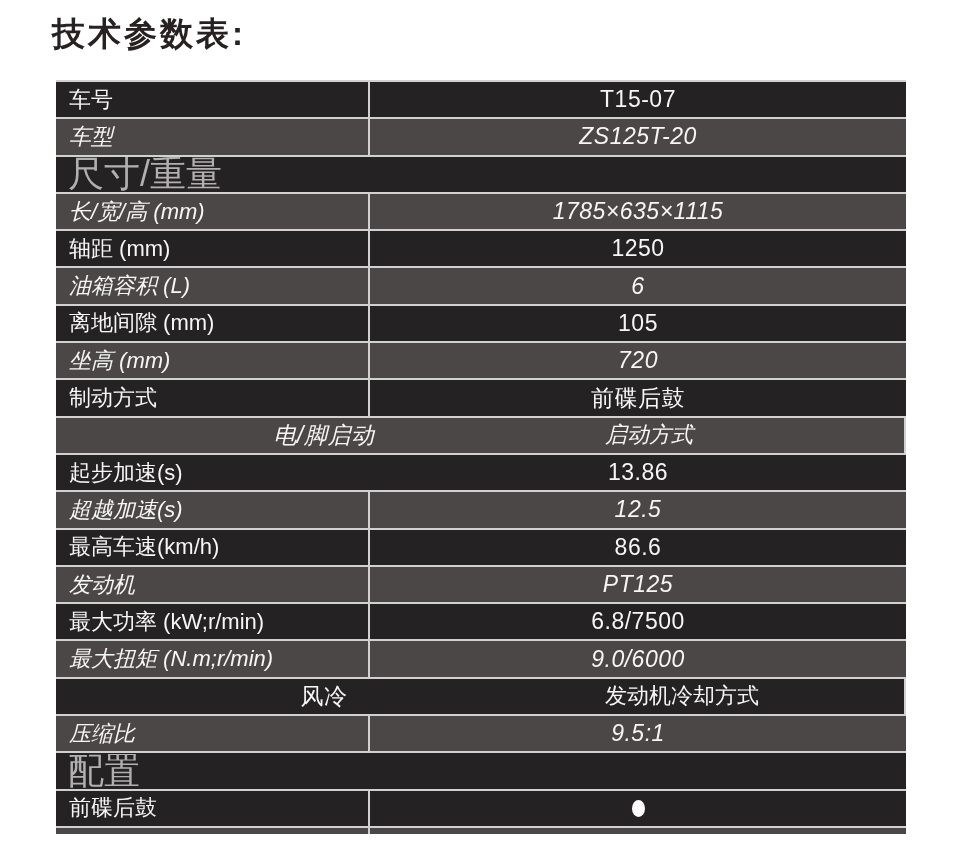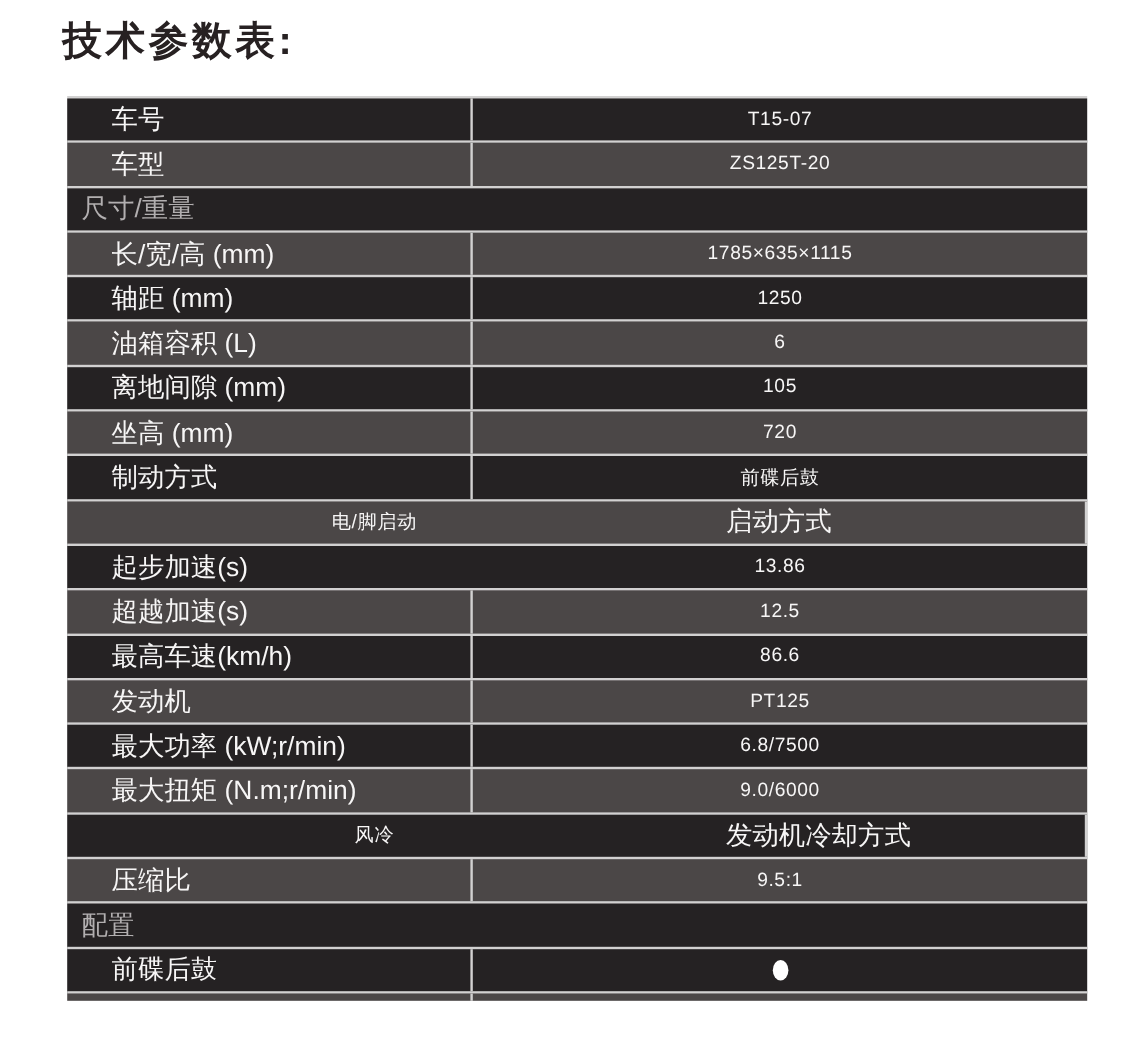--- a/index.html
+++ b/index.html
@@ -18,40 +18,39 @@
   .spec-table{
     position:absolute;left:56px;top:80px;width:850px;
     border-top:2px solid var(--separator,#cfcfcf);
   }
   .row{
     display:flex;align-items:stretch;
     height:37.3px;box-sizing:border-box;
     border-bottom:2px solid var(--separator,#cfcfcf);
   }
   .row.dark{background:var(--row-dark,#252223);}
-  .row.gray{background:var(--row-gray,#4b4747);}
+  .row.gray{background:var(--row-gray,#4b4747);font-style:italic;}
   .cell{
     display:flex;align-items:center;box-sizing:border-box;
     color:var(--cell-text,#f7f6f6);
     white-space:nowrap;overflow:hidden;
   }
   .cell.label{
     width:314px;flex:0 0 314px;
     padding-left:13px;font-size:22px;
     border-right:2px solid var(--separator,#cfcfcf);
-    margin-left:24px;
   }
   .cell.label.nodiv{border-right-color:transparent;}
   .cell.value{
     flex:1 1 auto;justify-content:center;
-    font-size:16px;letter-spacing:0.5px;
+    font-size:23px;letter-spacing:0.5px;
   }
   .row.section .cell.section-label{
     width:100%;flex:1 1 auto;border-right:none;
-    padding-left:12px;font-size:22px;line-height:1;
+    padding-left:12px;font-size:36px;line-height:1;
     color:var(--section-text,#b2afb0);
   }
   .row.partial{height:6px;border-bottom:none;}
   .row.partial .cell.label{height:100%;}
   .bullet-dot{
     display:inline-block;width:13px;height:17px;
     border-radius:50%;
     background:var(--bullet,#ffffff);
   }
 </style>

